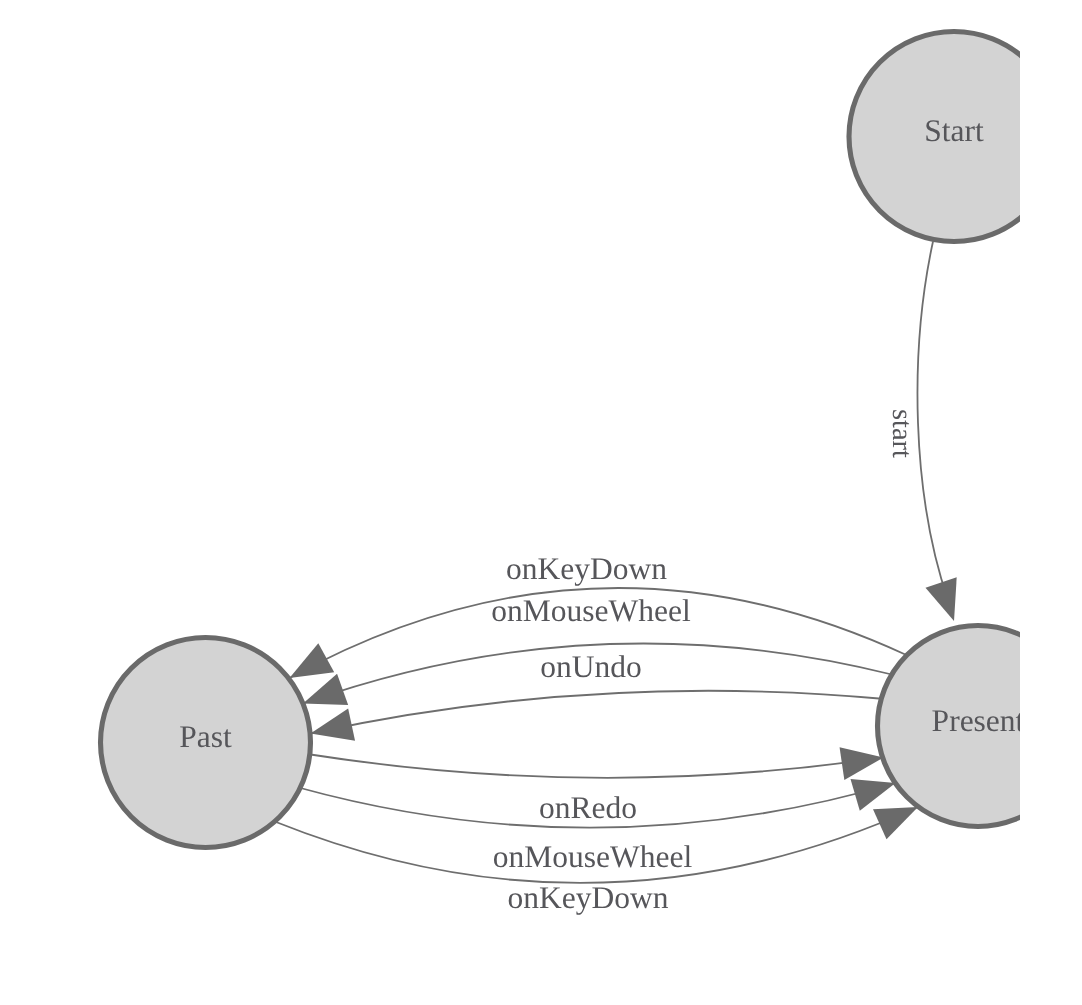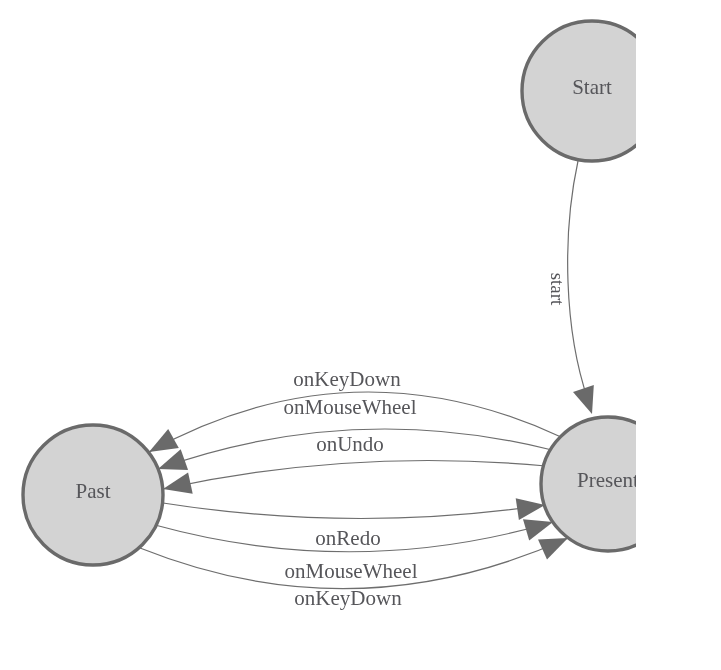--- a/index.html
+++ b/index.html
@@ -7,20 +7,21 @@
     padding: 0;
     background: #ffffff;
   }
   .canvas {
     position: relative;
     width: 636px;
     height: 670px;
     background: #ffffff;
     font-family: "Liberation Serif", "DejaVu Serif", serif;
     overflow: hidden;
+    margin-left: 44px;
   }
   svg text {
     font-family: "Liberation Serif", "DejaVu Serif", serif;
     fill: #56565a;
   }
   .node-circle {
     fill: #d3d3d3;
     stroke: #6a6a6a;
     stroke-width: 3.4;
   }

